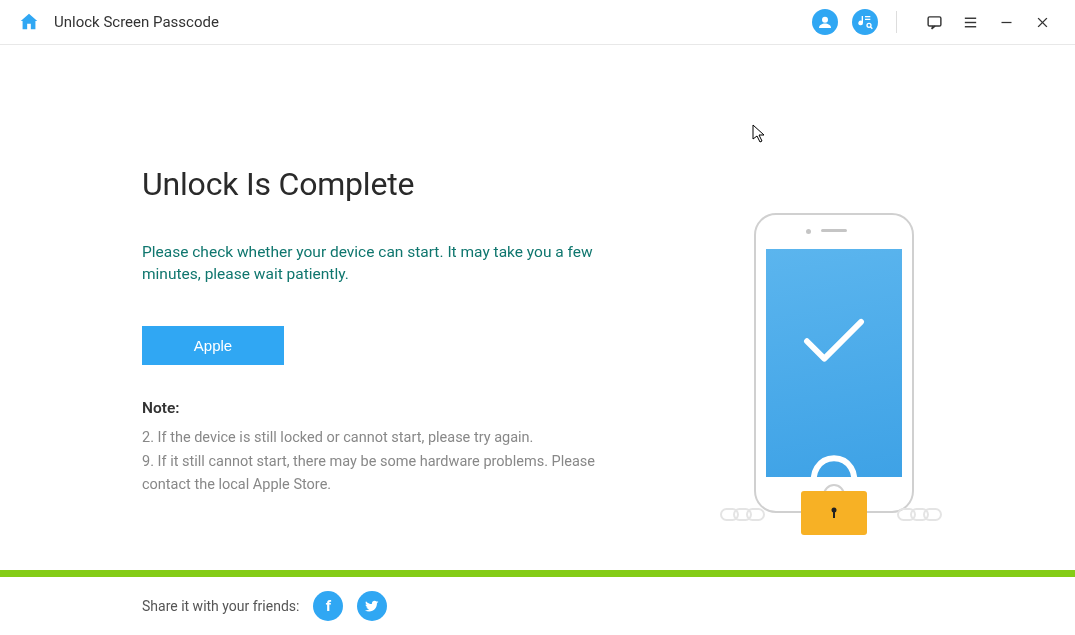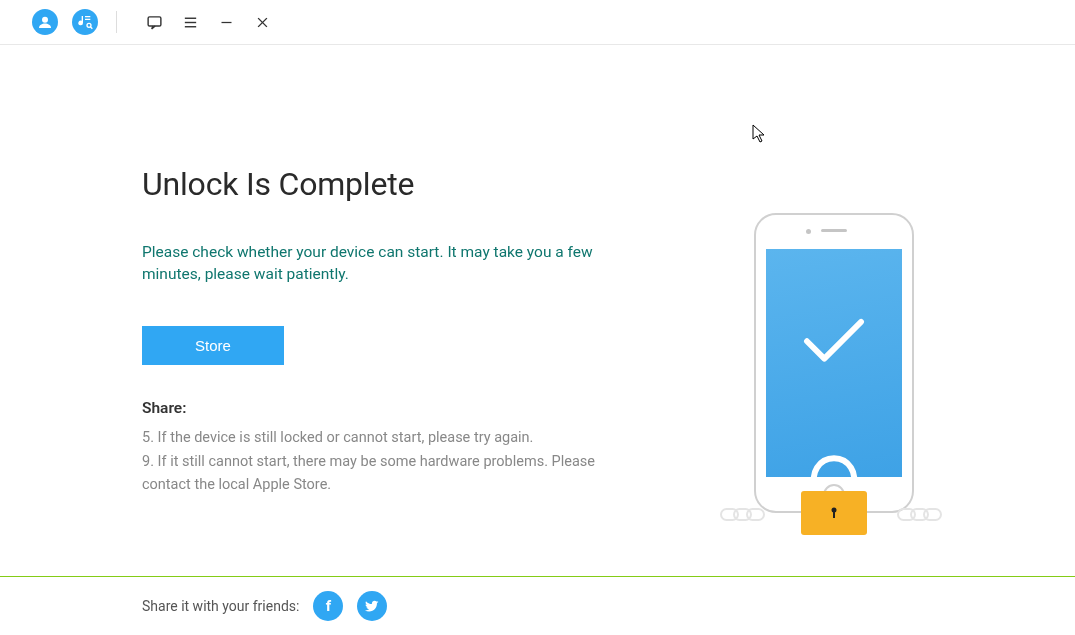--- a/index.html
+++ b/index.html
@@ -143,39 +143,47 @@
     .chain-left { left: -30px; }
     .chain-right { right: -30px; }
     .chain-link {
       width: 19px; height: 13px; border: 2.5px solid #e4e4e4; border-radius: 7px;
       margin-left: -6px;
     }
 
     .footer {
       position: absolute;
       bottom: 0; left: 0; right: 0;
-      border-top: 1px solid #84cc16;
+      border-top: 7px solid #84cc16;
       padding: 14px 0 14px 142px;
       display: flex; align-items: center; gap: 14px;
     }
     .share-label { font-size: 14px; color: #555; }
     .social-btn {
       width: 30px; height: 30px; border-radius: 50%;
       background: #30a7f3; display: flex; align-items: center; justify-content: center;
       cursor: pointer; color: #fff; font-weight: bold; font-size: 15px;
     }
 
     .cursor {
       position: absolute; top: 124px; left: 752px; pointer-events: none; z-index: 100;
     }
   </style>
 </head>
 <body>
 
 <div class="titlebar">
+  <div class="titlebar-left">
+    <span class="home-icon">
+      <svg width="22" height="22" viewBox="0 0 24 24">
+          <path fill="#30a7f3" d="M12 3l9 8h-2v9h-5v-6h-4v6H5v-9H3l9-8z"></path>
+        </svg>
+    </span>
+    <span class="app-title">Unlock Screen Passcode</span>
+  </div>
   <div class="titlebar-right">
     <span class="circle-icon">
       <svg width="18" height="18" viewBox="0 0 24 24">
           <circle cx="12" cy="9" r="4" fill="#fff"></circle>
           <path d="M4 20c0-4 4-6 8-6s8 2 8 6" fill="#fff"></path>
         </svg>
     </span>
     <span class="circle-icon">
       <svg width="16" height="16" viewBox="0 0 24 24">
           <path fill="#fff" d="M9 3v10.5a3.5 3.5 0 1 1-2-3.2V3h2zm3 0h8v2h-8V3zm0 4h8v2h-8V7z"></path>
@@ -208,23 +216,23 @@
           <line x1="19" y1="5" x2="5" y2="19" stroke="#333" stroke-width="2.2"></line>
         </svg>
     </span>
   </div>
 </div>
 
 <div class="content">
   <div class="left-col">
     <h1 class="heading">Unlock Is Complete</h1>
     <p class="desc">Please check whether your device can start. It may take you a few minutes, please wait patiently.</p>
-    <button class="done-btn">Store</button>
-    <div class="note-title">Share:</div>
-    <div class="note-item">5. If the device is still locked or cannot start, please try again.</div>
+    <button class="done-btn">Apple</button>
+    <div class="note-title">Note:</div>
+    <div class="note-item">2. If the device is still locked or cannot start, please try again.</div>
     <div class="note-item">9. If it still cannot start, there may be some hardware problems. Please contact the local Apple Store.</div>
   </div>
 
   <div class="right-col">
     <div class="phone-wrap">
       <div class="phone-body">
         <div class="phone-camera"></div>
         <div class="phone-speaker"></div>
         <div class="phone-screen">
           <span class="check">

